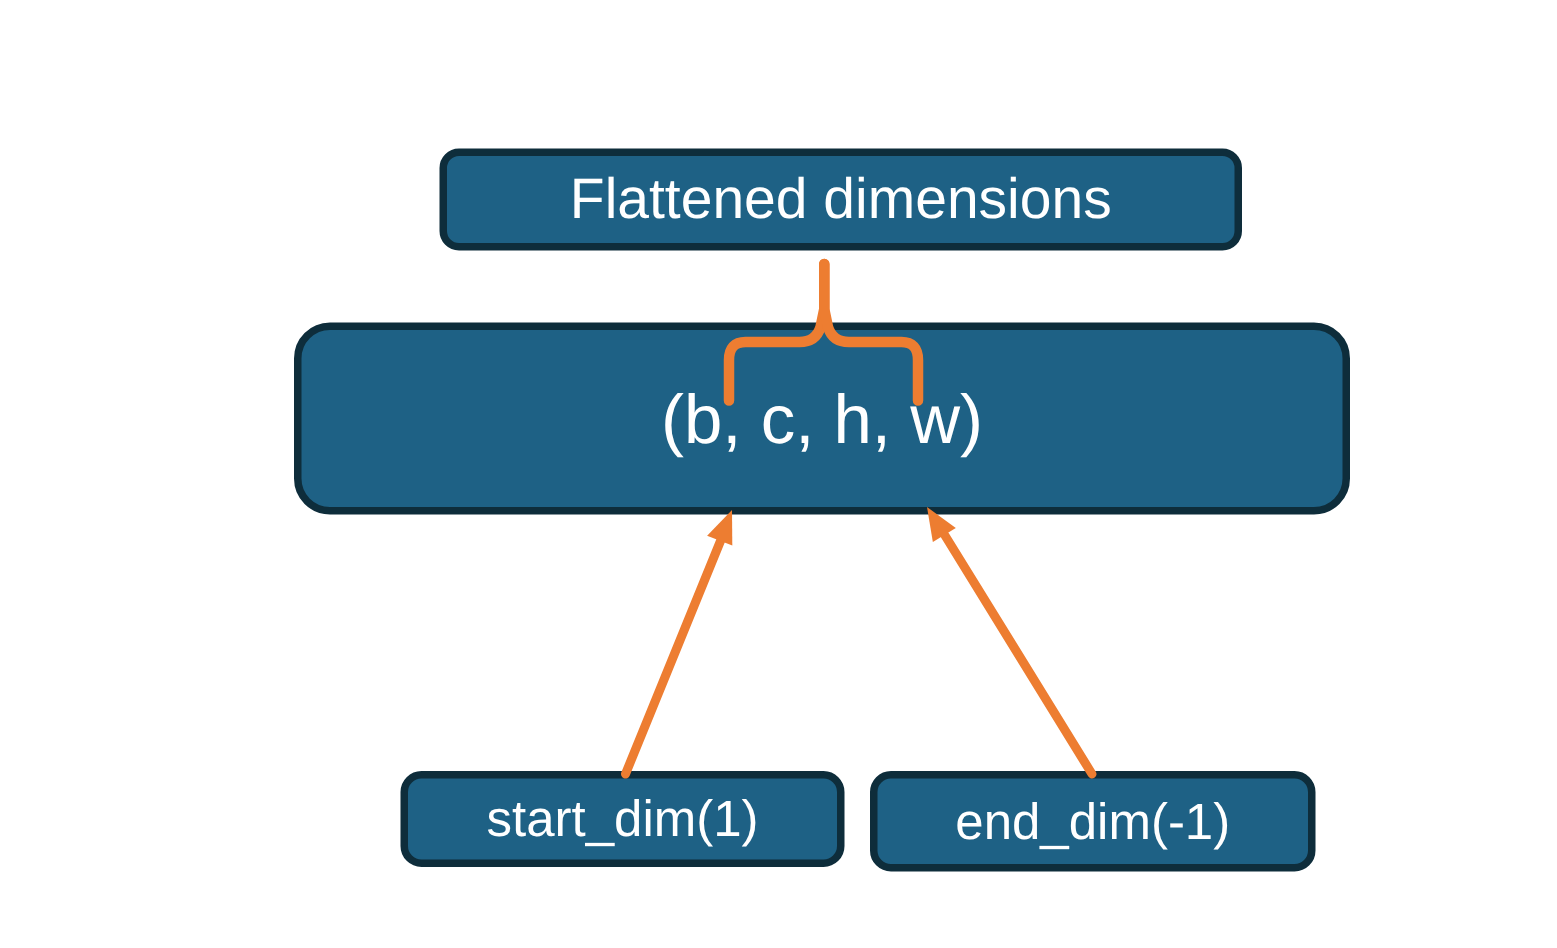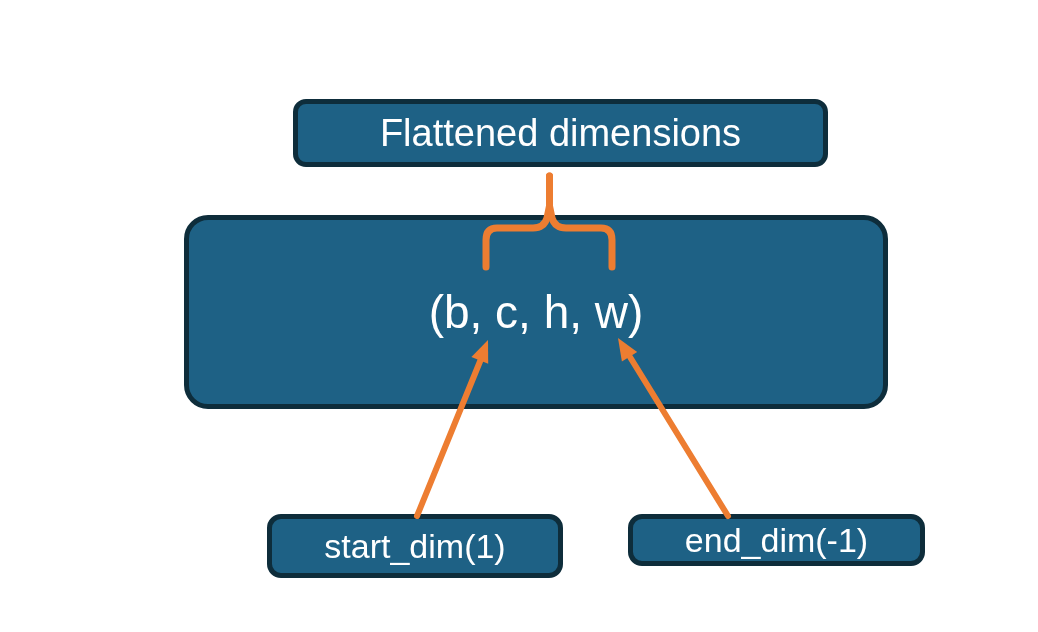--- a/index.html
+++ b/index.html
@@ -27,37 +27,36 @@
     text-align: center;
     line-height: 1;
   }
   .top-box {
     left: 293px; top: 99px;
     width: 535px; height: 68px;
     border-radius: 13px;
     font-size: 38px;
   }
   .big-box {
-    left: 184px; top: 215px;
-    width: 704px; height: 194px;
+    left: 196px; top: 215px;
+    width: 704px; height: 128px;
     border-radius: 24px;
     font-size: 46px;
   }
   .bl-box {
     left: 267px; top: 514px;
     width: 296px; height: 64px;
     border-radius: 14px;
     font-size: 34px;
   }
   .br-box {
     left: 580px; top: 514px;
-    width: 297px; height: 52px;
+    width: 297px; height: 67px;
     border-radius: 14px;
     font-size: 34px;
-    margin-left: 48px;
   }
   .overlay {
     position: absolute;
     left: 0; top: 0;
     width: 1038px;
     height: 632px;
     pointer-events: none;
   }
   .orange-stroke {
     fill: none;

